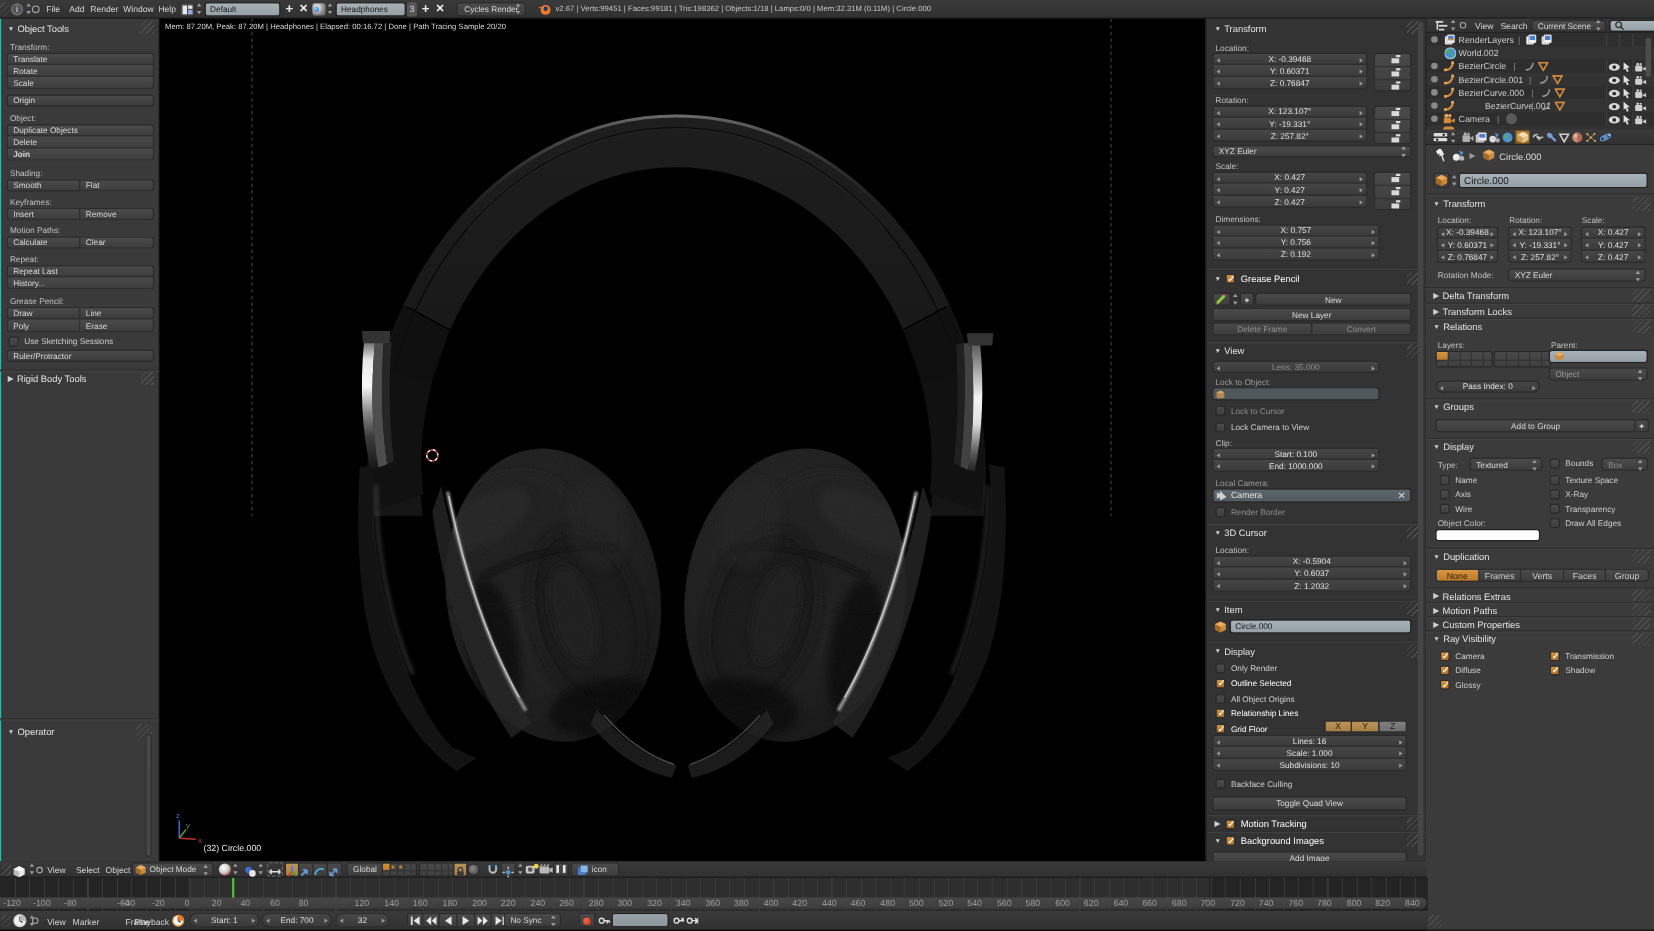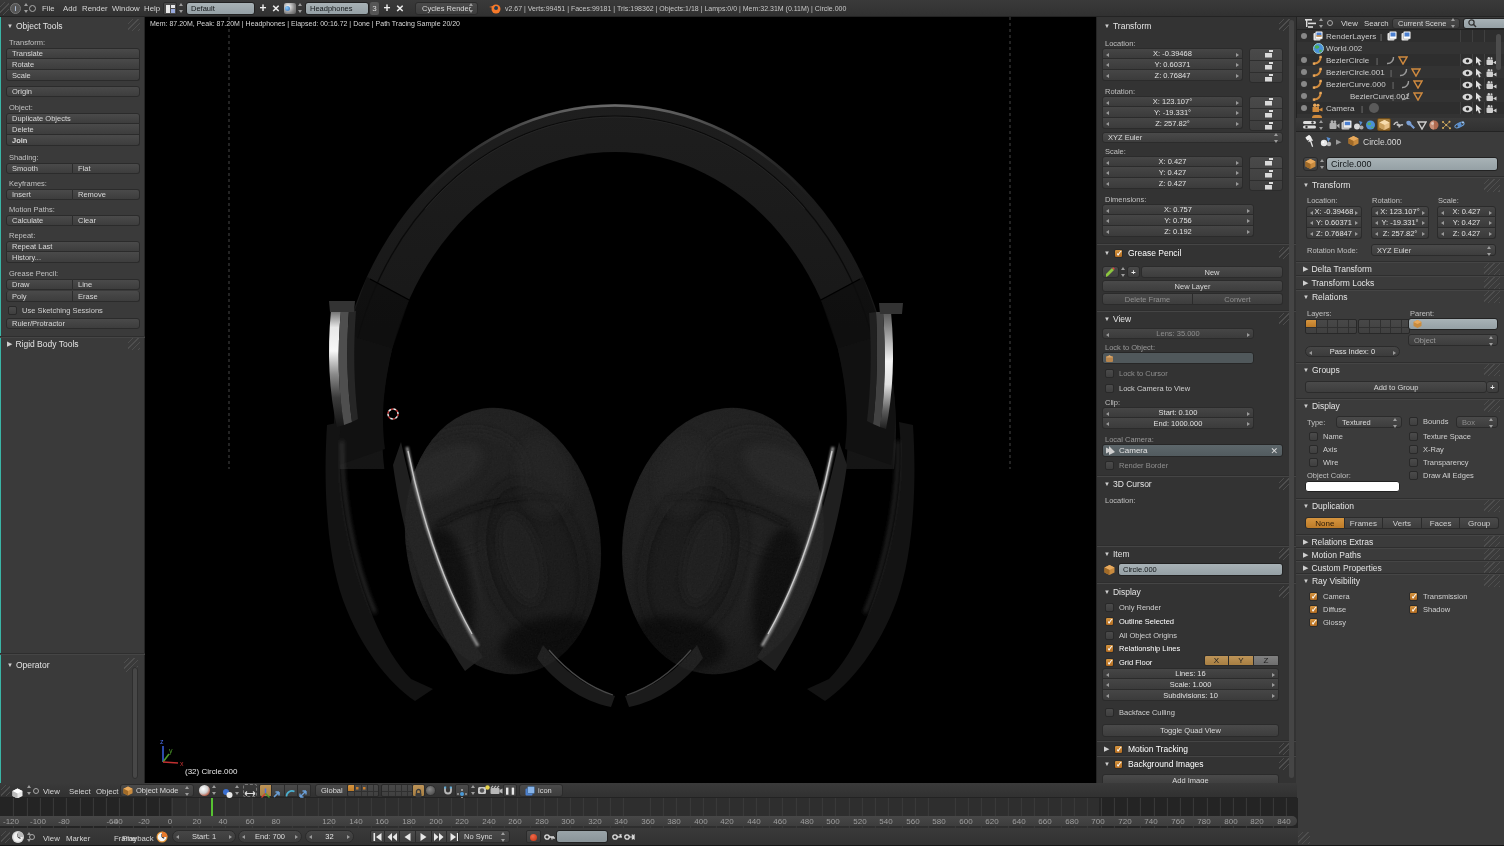--- a/index.html
+++ b/index.html
@@ -362,20 +362,25 @@
    <span style="position:absolute;right:4px;color:#ddd;font-size:9px;">✕</span>
  </div>
  <div class="cbrow" style="left:8px;top:444px;">
         <span class="cb"></span>
         <span class="t" style="color:#8e8e8e;">Render Border</span>
       </div>
  <div class="abs sep" style="left:0;top:458px;width:200px;"></div>
  <div class="abs ph" style="left:7px;top:462px;"><span class="tri">▼</span>3D Cursor</div>
  <div class="abs grip" style="left:182px;top:461px;width:14px;height:12px;"></div>
  <div class="abs lab" style="left:8px;top:479px;">Location:</div>
+ <div class="abs stack" style="left:5px;top:488px;width:181px;">
+  <div class="sl">X: -0.5904</div>
+        <div class="sl">Y: 0.6037</div>
+        <div class="sl">Z: 1.2032</div>
+ </div>
  <div class="abs sep" style="left:0;top:528px;width:200px;"></div>
  <div class="abs ph" style="left:7px;top:532px;"><span class="tri">▼</span>Item</div>
  <div class="abs grip" style="left:182px;top:531px;width:14px;height:12px;"></div>
  <svg class="abs" style="left:7px;top:548px;" width="11" height="10" viewBox="0 0 11 10">
         <path d="M5.5,0 L10.5,2.5 L10.5,7.5 L5.5,10 L0.5,7.5 L0.5,2.5 Z" fill="#c98b3e"></path>
         <path d="M0.5,2.5 L5.5,5 L10.5,2.5 L5.5,0 Z" fill="#e8aa5e"></path>
         <path d="M5.5,5 L5.5,10 L0.5,7.5 L0.5,2.5 Z" fill="#a06a28"></path>
       </svg>
  <div class="abs fld" style="left:21px;top:546px;width:165px;height:13px;">Circle.000</div>
  <div class="abs sep" style="left:0;top:565px;width:200px;"></div>

